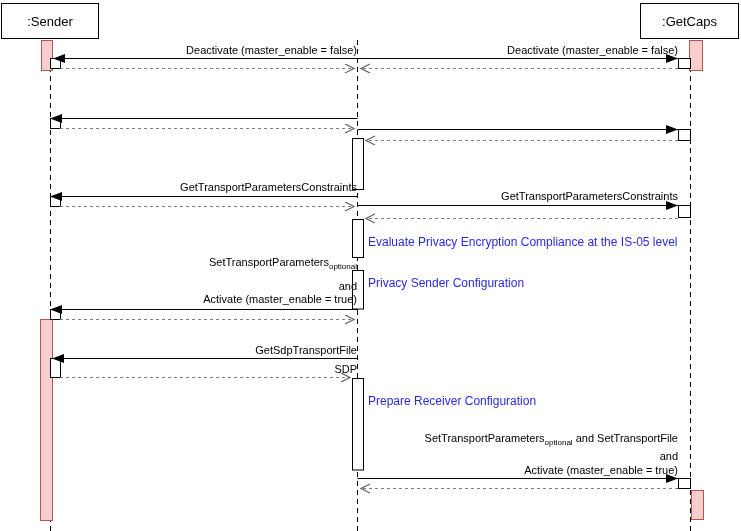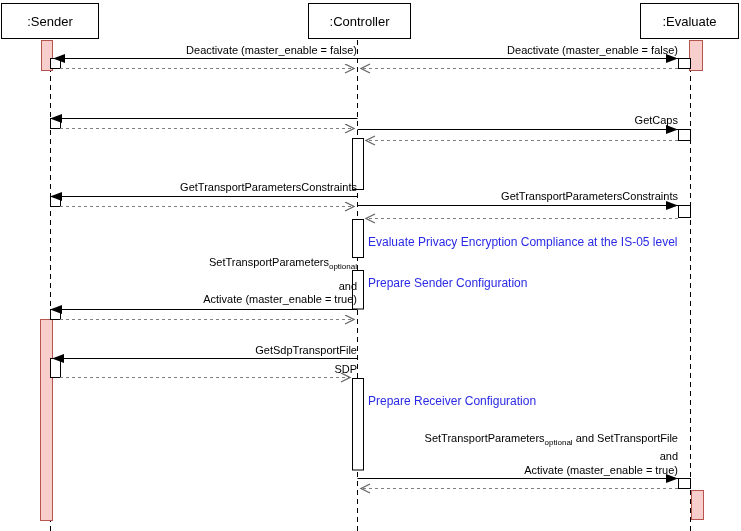--- a/index.html
+++ b/index.html
@@ -70,43 +70,39 @@
     <line x1="60" y1="206.5" x2="354" y2="206.5" stroke="#808080" stroke-dasharray="3,3" marker-end="url(#head-open)"></line>
     <line x1="678" y1="218.5" x2="366" y2="218.5" stroke="#808080" stroke-dasharray="3,3" marker-end="url(#head-open)"></line>
     <line x1="60" y1="319.5" x2="354" y2="319.5" stroke="#808080" stroke-dasharray="3,3" marker-end="url(#head-open)"></line>
     <line x1="60" y1="377.5" x2="350" y2="377.5" stroke="#808080" stroke-dasharray="3,3" marker-end="url(#head-open)"></line>
     <line x1="678" y1="488.5" x2="361" y2="488.5" stroke="#808080" stroke-dasharray="3,3" marker-end="url(#head-open)"></line>
   </svg>
 
   <div class="actor-box" style="left:1px;width:98px;">
     <span>:Sender</span>
   </div>
-  <div class="actor-box" style="left:308px;width:103px;">
-    <span>:Controller</span>
-  </div>
   <div class="actor-box" style="left:640px;width:99px;">
-    <span>:Evaluate</span>
+    <span>:GetCaps</span>
   </div>
 
   <div class="msg-label left-col" style="top:44px;">Deactivate (master_enable = false)</div>
   <div class="msg-label left-col" style="top:181px;">GetTransportParametersConstraints</div>
   <div class="msg-label left-col" style="top:256px;">
     <span>SetTransportParameters</span><sub>optional</sub>
   </div>
   <div class="msg-label left-col" style="top:280px;">and</div>
   <div class="msg-label left-col" style="top:293px;">Activate (master_enable = true)</div>
   <div class="msg-label left-col" style="top:344px;">GetSdpTransportFile</div>
   <div class="msg-label left-col" style="top:363px;">SDP</div>
 
   <div class="msg-label right-col" style="top:44px;">Deactivate (master_enable = false)</div>
-  <div class="msg-label right-col" style="top:114px;">GetCaps</div>
   <div class="msg-label right-col" style="top:190px;">GetTransportParametersConstraints</div>
   <div class="msg-label right-col" style="top:432px;">
     <span>SetTransportParameters</span><sub>optional</sub><span> and SetTransportFile</span>
   </div>
   <div class="msg-label right-col" style="top:450px;">and</div>
   <div class="msg-label right-col" style="top:464px;">Activate (master_enable = true)</div>
 
   <div class="note-label" style="top:236px;">Evaluate Privacy Encryption Compliance at the IS-05 level</div>
-  <div class="note-label" style="top:277px;">Prepare Sender Configuration</div>
+  <div class="note-label" style="top:277px;">Privacy Sender Configuration</div>
   <div class="note-label" style="top:395px;">Prepare Receiver Configuration</div>
 
 </div>
 
 </body></html>

